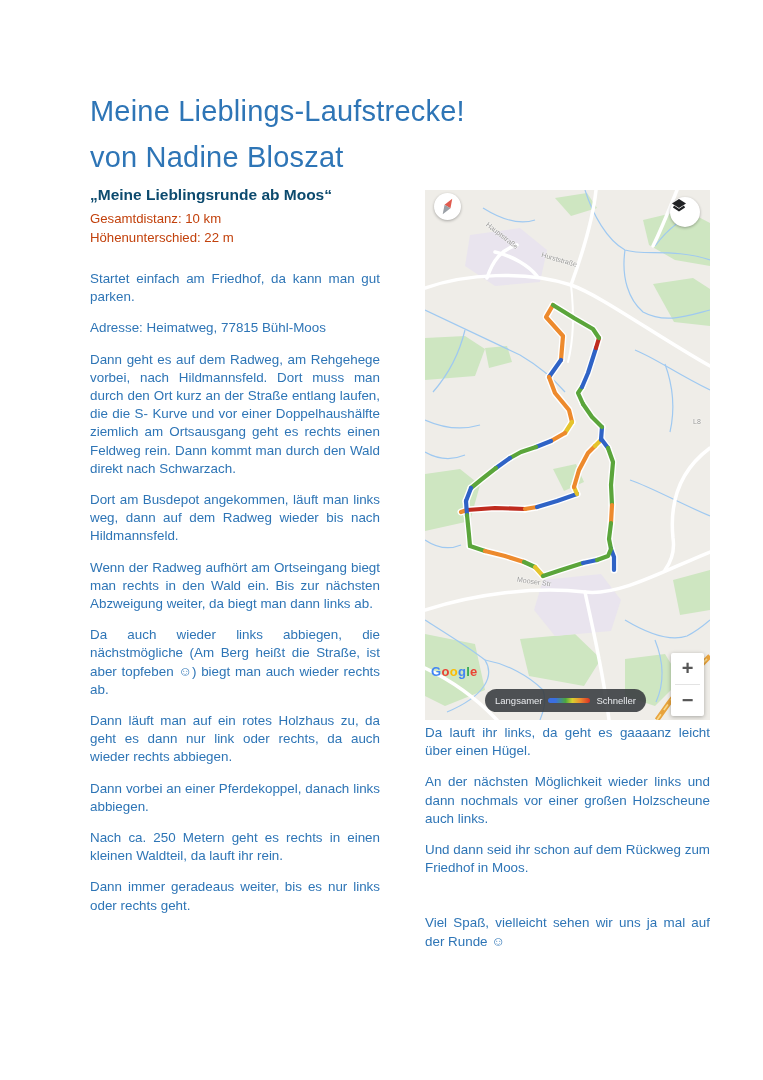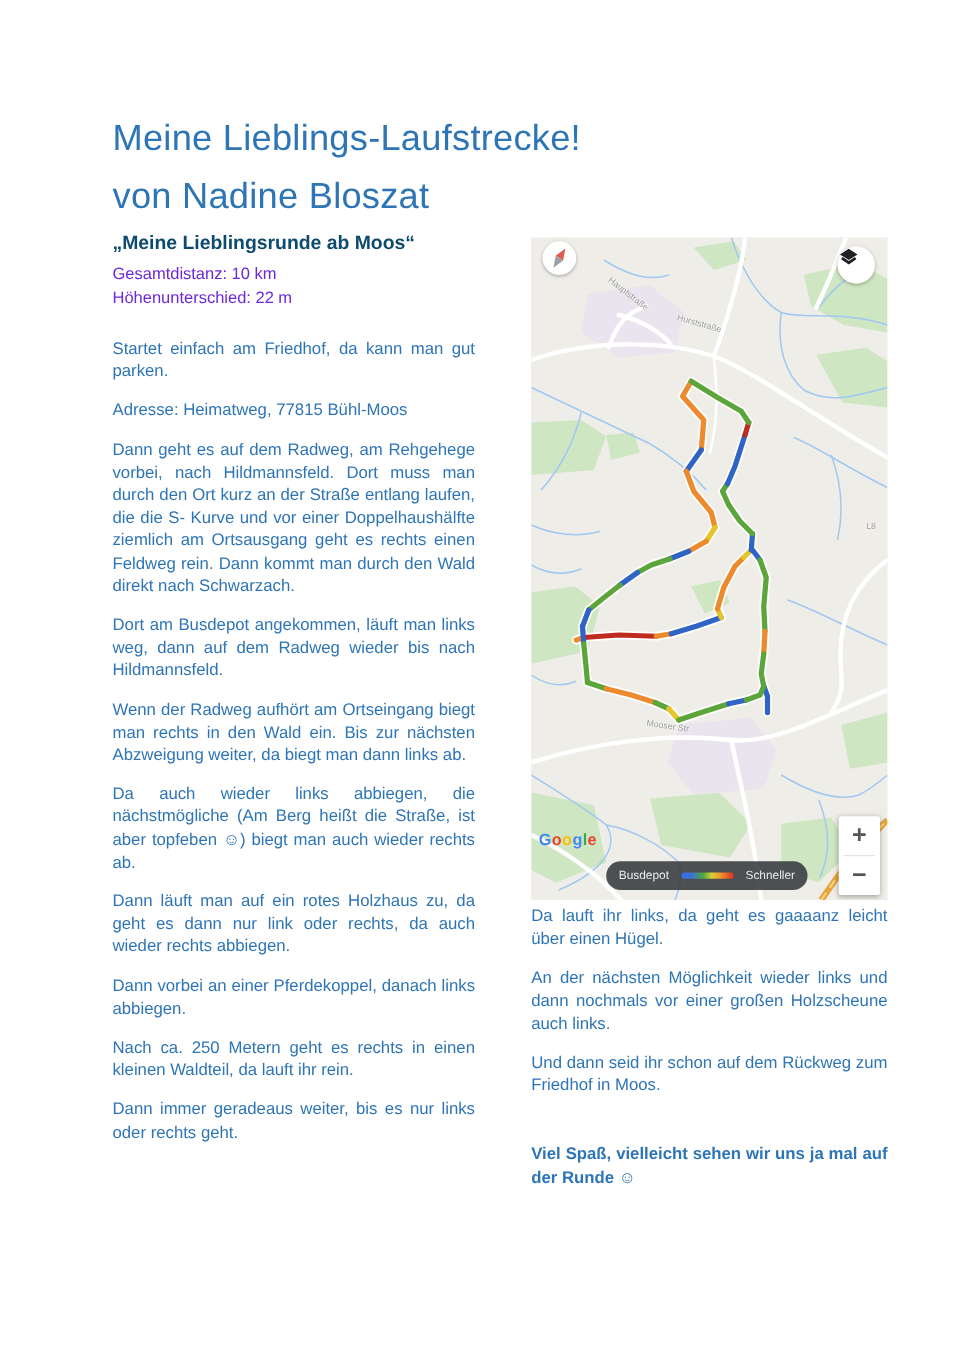--- a/index.html
+++ b/index.html
@@ -2,28 +2,28 @@
 <html><head>
 <meta charset="utf-8">
 <style>
   * { box-sizing: border-box; margin: 0; padding: 0; }
   html,body { width: 763px; height: 1080px; background:#ffffff; font-family:"Liberation Sans", sans-serif; }
   .page { position:relative; width:763px; height:964px; background:#fff; overflow:hidden; }
 
   .title { position:absolute; left:90px; top:88px; width:560px;
            color:#2E75B6; font-size:29px; line-height:46px; font-weight:400; letter-spacing:.2px; }
   .subtitle { position:absolute; left:90px; top:186px; color:#0c4a6e; font-size:15.5px; font-weight:bold; }
-  .stats { position:absolute; left:90px; top:209px; color:#6d28d9; font-size:13.2px; line-height:19px; }
+  .stats { position:absolute; left:90px; top:209px; color:#c2410c; font-size:13.2px; line-height:19px; }
 
   .col-left { position:absolute; left:90px; top:270px; width:290px; color:#2E75B6;
               font-size:13.4px; line-height:18.2px; text-align:justify; }
   .col-left p, .col-right p { margin:0 0 13px 0; }
   .col-right-text { position:absolute; left:425px; top:724px; width:285px; color:#2E75B6;
               font-size:13.4px; line-height:18.2px; text-align:justify; }
-  .gap-before { margin-top:37px !important;font-weight:bold; }
+  .gap-before { margin-top:37px !important; }
 
   
   .map { position:absolute; left:425px; top:190px; width:285px; height:530px; overflow:hidden; background:#EFEDE8; }
   .map svg { position:absolute; left:0; top:0; }
 
   .map-label { position:absolute; color:#9a9a98; font-size:7px; white-space:nowrap;
                text-shadow:0 0 2px #fff, 0 0 2px #fff; }
 
   .compass { position:absolute; left:9px; top:3px; width:27px; height:27px; border-radius:50%;
              background:#fff; box-shadow:0 1px 3px rgba(0,0,0,.3); }
@@ -239,21 +239,21 @@
     </div>
 
     <div class="layers-btn">
       <svg width="18" height="18" viewBox="0 0 18 18">
         <polygon points="9,2 16,6.5 9,11 2,6.5" fill="#202124"></polygon>
         <polyline points="3.5,9.5 9,13.2 14.5,9.5" fill="none" stroke="#202124" stroke-width="2.2"></polyline>
       </svg>
     </div>
 
     <div class="legend">
-      <span>Busdepot</span>
+      <span>Langsamer</span>
       <div class="grad"></div>
       <span>Schneller</span>
     </div>
 
     <div class="google-logo" id="google-logo"><span style="color: rgb(66, 133, 244);">G</span><span style="color: rgb(234, 67, 53);">o</span><span style="color: rgb(251, 188, 5);">o</span><span style="color: rgb(66, 133, 244);">g</span><span style="color: rgb(52, 168, 83);">l</span><span style="color: rgb(234, 67, 53);">e</span></div>
 
     <div class="zoom-ctrl">
       <div>+</div>
       <div class="sep"></div>
       <div>−</div>

